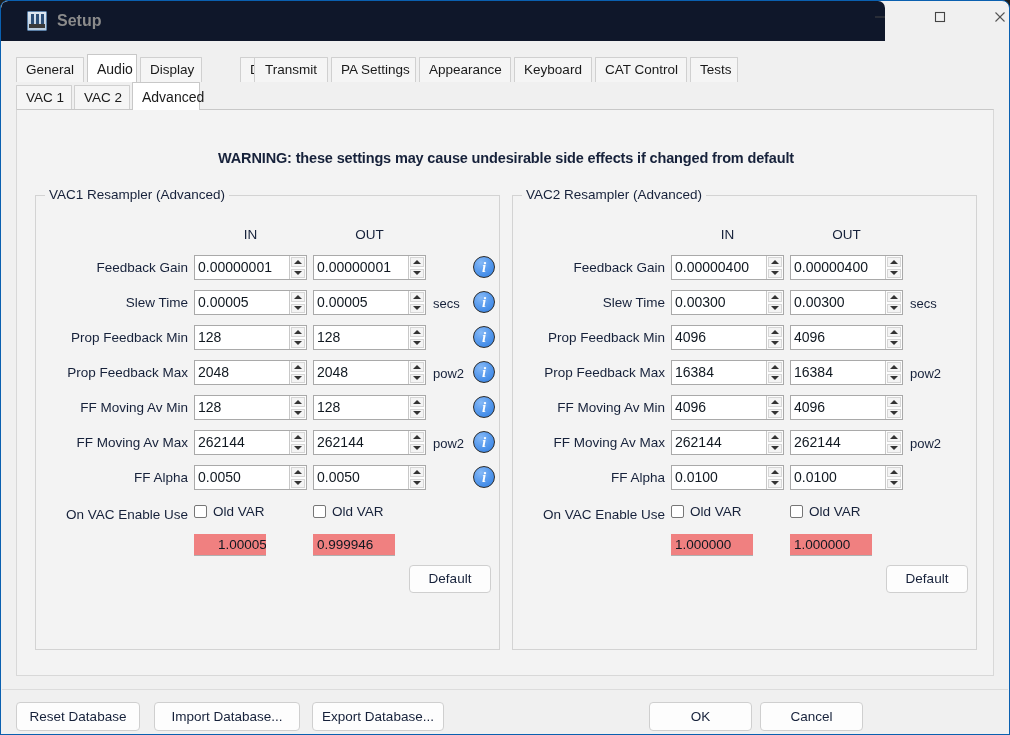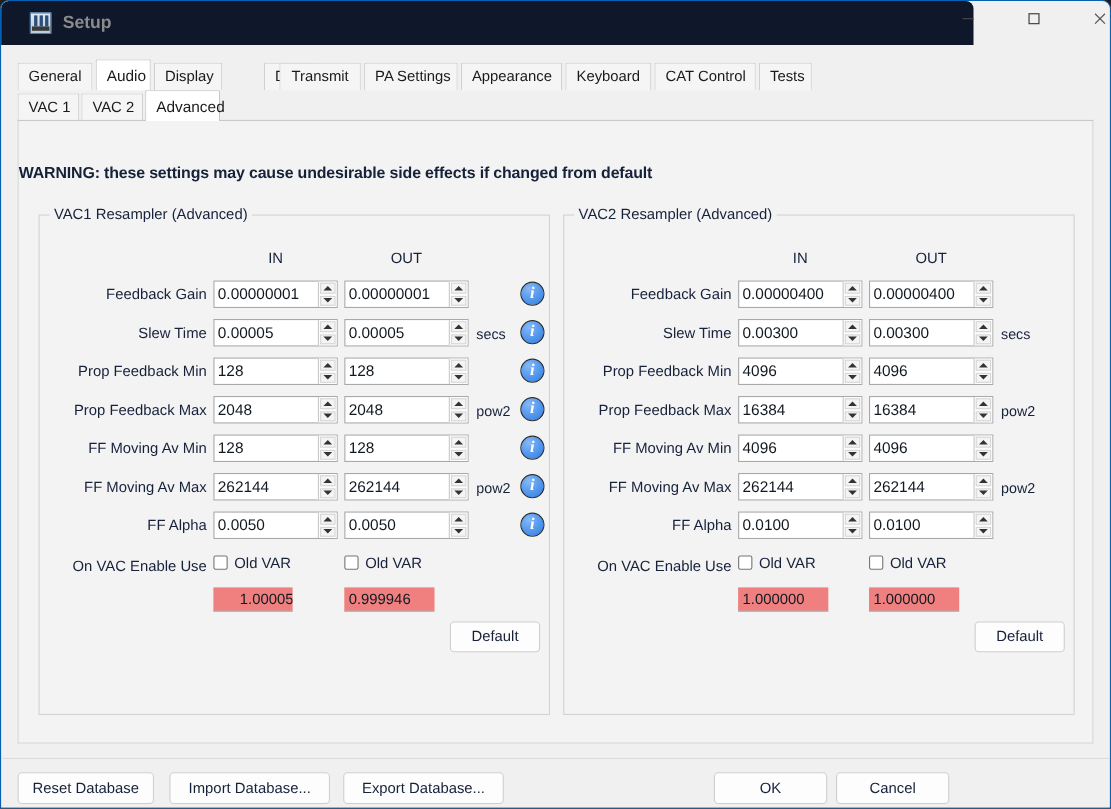--- a/index.html
+++ b/index.html
@@ -104,21 +104,21 @@
   #panel {
     position: absolute; left: 14px; top: 68px;
     width: 978px; height: 567px;
     background: #f3f3f3;
     border: 1px solid #d8d8d8;
     border-top-color: #c8c8c8;
   }
 
   #warning {
     position: absolute; left: 0; top: 40px; width: 978px;
-    text-align: left;
+    text-align: center;
     font-size: 14.5px; font-weight: bold;
     color: #16213a;
     letter-spacing: -0.15px;
   }
 
   
   .groupbox {
     position: absolute;
     border: 1px solid #d3d3d3;
     background: transparent;
@@ -596,19 +596,19 @@
           <div class="readout" style="left: 277px; top: 338px; width: 82px;">1.000000</div>
           <div class="btn" style="left: 373px; top: 369px; width: 82px; height: 28px;">Default</div>
         </div>
 
     </div>
 
     <div id="footer-sep"></div>
     <div id="footer">
       <div class="btn" style="left:14px;  top:12px; width:124px; height:29px;">Reset Database</div>
       <div class="btn" style="left:152px; top:12px; width:146px; height:29px;">Import Database...</div>
-      <div class="btn" style="left:310px; top:12px; width:146px; height:29px;">Export Database...</div>
+      <div class="btn" style="left:310px; top:12px; width:132px; height:29px;">Export Database...</div>
       <div class="btn" style="left:647px; top:12px; width:103px; height:29px;">OK</div>
       <div class="btn" style="left:758px; top:12px; width:103px; height:29px;">Cancel</div>
     </div>
 
   </div>
 </div>
 
 </body></html>

